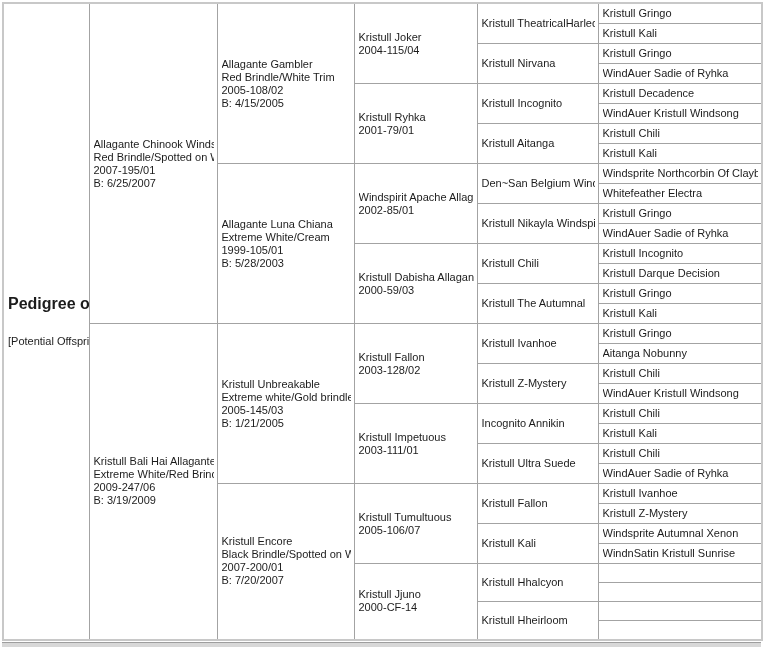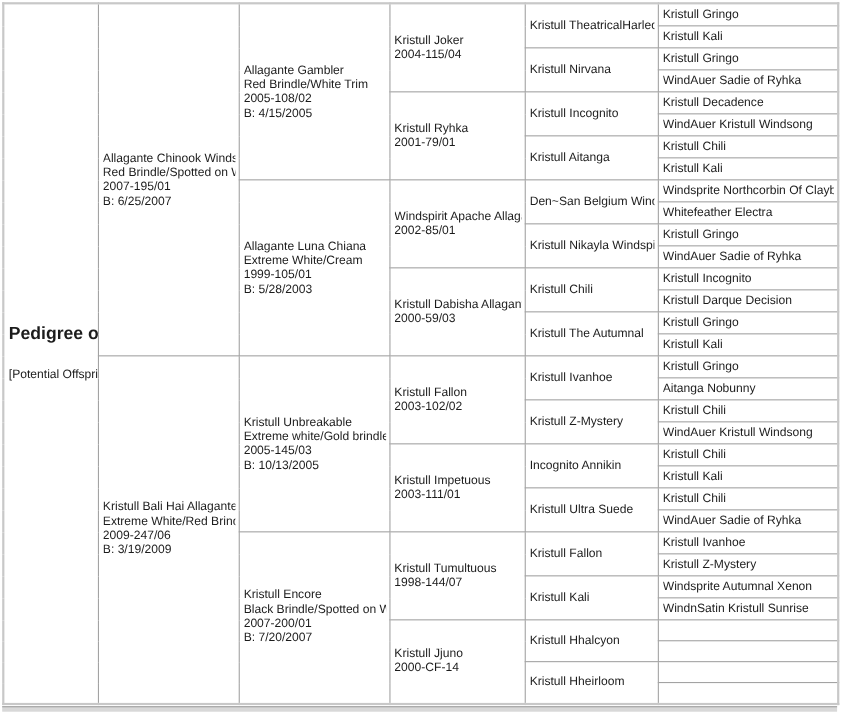--- a/index.html
+++ b/index.html
@@ -221,25 +221,25 @@
           <td rowspan="16" class="cell gen1">
             <div class="line">Kristull Bali Hai Allagante</div>
             <div class="line">Extreme White/Red Brindle</div>
             <div class="line">2009-247/06</div>
             <div class="line">B: 3/19/2009</div>
           </td>
           <td rowspan="8" class="cell gen2">
             <div class="line">Kristull Unbreakable</div>
             <div class="line">Extreme white/Gold brindle</div>
             <div class="line">2005-145/03</div>
-            <div class="line">B: 10/13/2005</div>
+            <div class="line">B: 1/21/2005</div>
           </td>
           <td rowspan="4" class="cell gen3">
             <div class="line">Kristull Fallon</div>
-            <div class="line">2003-102/02</div>
+            <div class="line">2003-128/02</div>
           </td>
           <td rowspan="2" class="cell gen4">
             <div class="line">Kristull Ivanhoe</div>
           </td>
           <td rowspan="1" class="cell gen5">
             <div class="line">Kristull Gringo</div>
           </td>
         </tr>
         <tr>
           <td rowspan="1" class="cell gen5">
@@ -291,21 +291,21 @@
         </tr>
         <tr>
           <td rowspan="8" class="cell gen2">
             <div class="line">Kristull Encore</div>
             <div class="line">Black Brindle/Spotted on White</div>
             <div class="line">2007-200/01</div>
             <div class="line">B: 7/20/2007</div>
           </td>
           <td rowspan="4" class="cell gen3">
             <div class="line">Kristull Tumultuous</div>
-            <div class="line">1998-144/07</div>
+            <div class="line">2005-106/07</div>
           </td>
           <td rowspan="2" class="cell gen4">
             <div class="line">Kristull Fallon</div>
           </td>
           <td rowspan="1" class="cell gen5">
             <div class="line">Kristull Ivanhoe</div>
           </td>
         </tr>
         <tr>
           <td rowspan="1" class="cell gen5">

